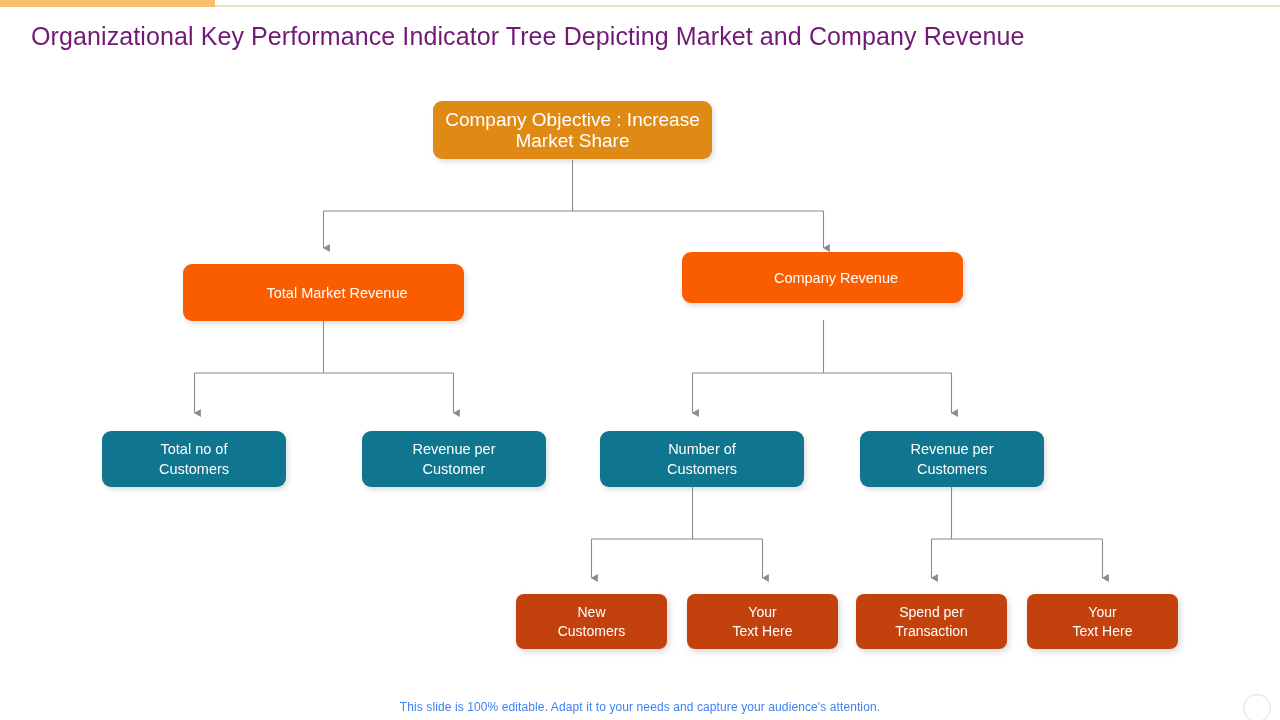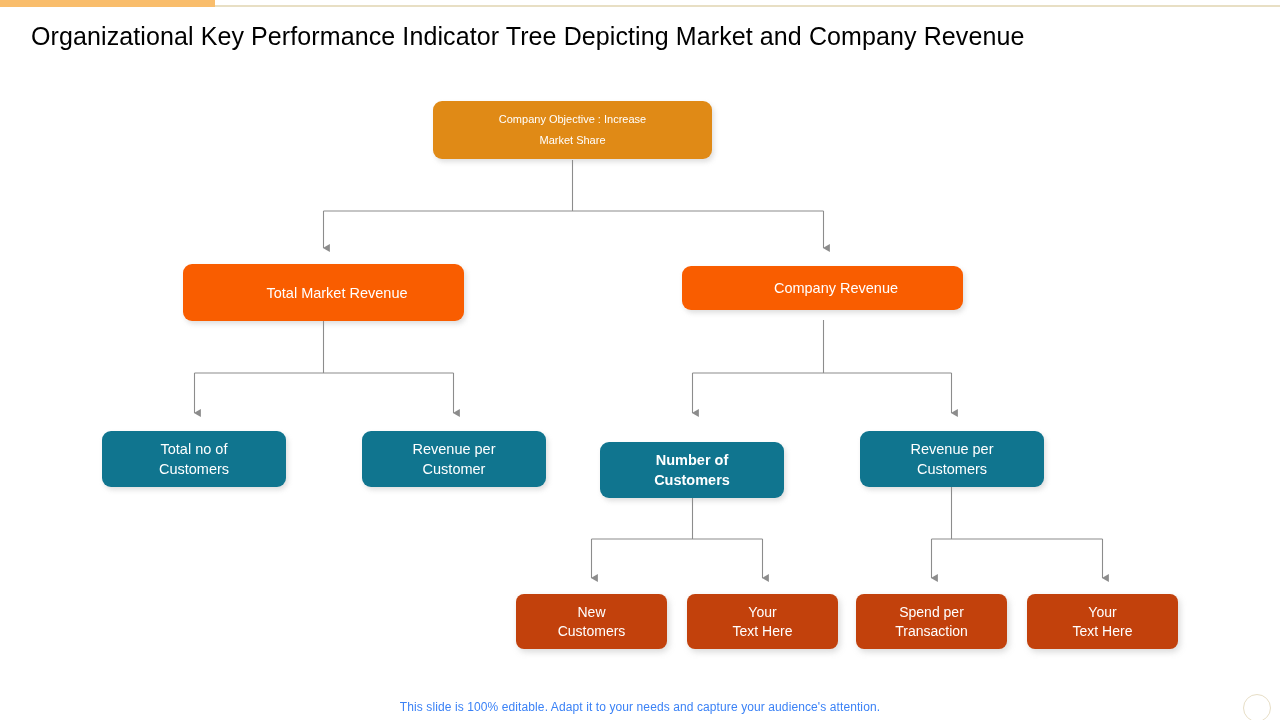--- a/index.html
+++ b/index.html
@@ -39,21 +39,21 @@
 
   
   .slide-title {
     position: absolute;
     left: 31px;
     top: 20px;
     width: 1200px;
     font-size: 25px;
     line-height: 32px;
     letter-spacing: 0.1px;
-    color: #000000;
+    color: #701a75;
     font-weight: 400;
     white-space: nowrap;
   }
 
   
   #connectors {
     position: absolute;
     left: 0;
     top: 0;
     width: 1280px;
@@ -76,21 +76,21 @@
   .node .label {
     display: block;
     width: 100%;
     white-space: pre-line;
   }
 
   
   .node-root {
     background: #E08A16;
     box-shadow: 2px 3px 5px rgba(150,150,150,0.30);
-    font-size: 11px;
+    font-size: 19px;
     line-height: 21px;
   }
   
   .node-l2 {
     background: #F95D00;
     box-shadow: 2px 3px 5px rgba(150,150,150,0.30);
     font-size: 14.5px;
     line-height: 20px;
     padding-left: 35px;
   }
@@ -181,33 +181,33 @@
   </svg>
 
   <div class="node node-root" style="left:433px; top:101px; width:279px; height:58px;">
     <span class="label">Company Objective : Increase
 Market Share</span>
   </div>
 
   <div class="node node-l2" style="left:183px; top:264px; width:281px; height:57px;">
     <span class="label">Total Market Revenue</span>
   </div>
-  <div class="node node-l2" style="left:682px; top:266px; width:281px; height:44px;">
+  <div class="node node-l2" style="left:682px; top:252px; width:281px; height:51px;">
     <span class="label">Company Revenue</span>
   </div>
 
   <div class="node node-l3" style="left:102px; top:431px; width:184px; height:56px;text-align:center;">
     <span class="label">Total no of
 Customers</span>
   </div>
   <div class="node node-l3" style="left:362px; top:431px; width:184px; height:56px;">
     <span class="label">Revenue per
 Customer</span>
   </div>
-  <div class="node node-l3" style="left:600px; top:442px; width:184px; height:56px;font-weight:bold;">
+  <div class="node node-l3" style="left:600px; top:431px; width:204px; height:56px;">
     <span class="label">Number of
 Customers</span>
   </div>
   <div class="node node-l3" style="left:860px; top:431px; width:184px; height:56px;">
     <span class="label">Revenue per
 Customers</span>
   </div>
 
   <div class="node node-l4" style="left:516px; top:594px; width:151px; height:55px;">
     <span class="label">New

